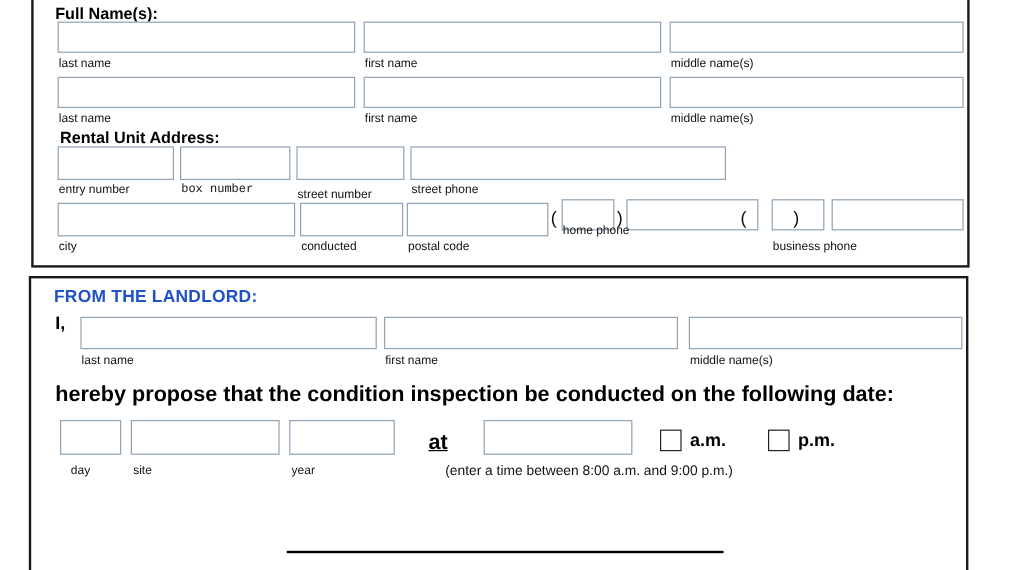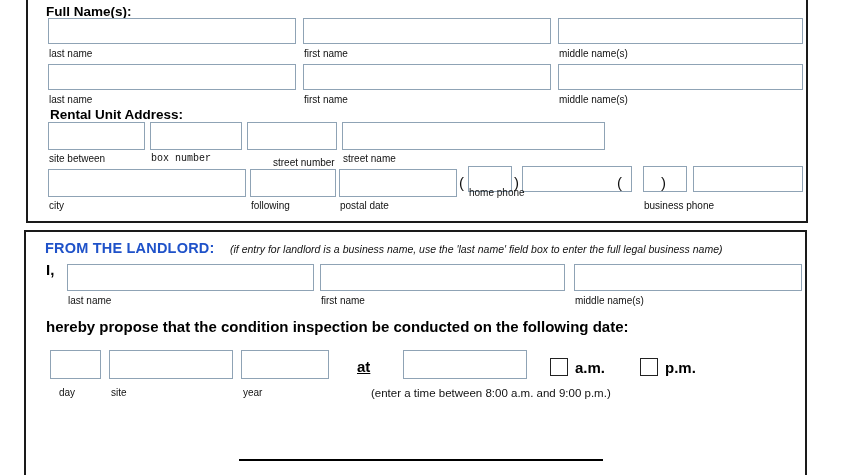--- a/index.html
+++ b/index.html
@@ -24,21 +24,21 @@
     position:absolute;font-size:13.5px;font-weight:bold;color:#000;white-space:nowrap;
   }
   .blue-hdr{
     position:absolute;font-size:14.5px;font-weight:bold;color:#1f52c9;
     letter-spacing:.2px;white-space:nowrap;
   }
   .note{
     position:absolute;font-size:10.5px;font-style:italic;color:#111;white-space:nowrap;
   }
   .bigtext{
-    position:absolute;font-size:15px;font-weight:bold;color:#000;white-space:nowrap;
+    position:absolute;font-size:18px;font-weight:bold;color:#000;white-space:nowrap;
   }
   .paren{
     position:absolute;font-size:15px;color:#111;white-space:nowrap;
   }
   .smallnote{
     position:absolute;font-size:11.5px;color:#111;white-space:nowrap;
   }
   .cbox{
     position:absolute;box-sizing:border-box;border:1.6px solid #222;background:#fff;
     width:18px;height:18px;
@@ -74,50 +74,49 @@
   <div class="cap" style="left:276px;top:98px;">first name</div>
   <div class="cap" style="left:531px;top:98px;">middle name(s)</div>
 
   <div class="hdr" style="left:22px;top:111px;">Rental Unit Address:</div>
 
   <div class="fld" style="left:20px;top:126px;width:97px;height:28px;"></div>
   <div class="fld" style="left:122px;top:126px;width:92px;height:28px;"></div>
   <div class="fld" style="left:219px;top:126px;width:90px;height:28px;"></div>
   <div class="fld" style="left:314px;top:126px;width:263px;height:28px;"></div>
 
-  <div class="cap" style="left:21px;top:157px;">site between</div>
+  <div class="cap" style="left:21px;top:157px;">entry number</div>
   <div class="cap" style="left:123px;top:157px;font-family:Liberation Mono, monospace;">box number</div>
-  <div class="cap" style="left:220px;top:161px;margin-left:25px;">street number</div>
-  <div class="cap" style="left:315px;top:157px;">street name</div>
+  <div class="cap" style="left:220px;top:161px;">street number</div>
+  <div class="cap" style="left:315px;top:157px;">street phone</div>
 
   <div class="fld" style="left:20px;top:173px;width:198px;height:28px;"></div>
   <div class="fld" style="left:222px;top:173px;width:86px;height:28px;"></div>
   <div class="fld" style="left:311px;top:173px;width:118px;height:28px;"></div>
 
   <div class="cap" style="left:21px;top:204px;">city</div>
-  <div class="cap" style="left:223px;top:204px;">following</div>
-  <div class="cap" style="left:312px;top:204px;">postal date</div>
+  <div class="cap" style="left:223px;top:204px;">conducted</div>
+  <div class="cap" style="left:312px;top:204px;">postal code</div>
 
   <div class="paren" style="left:431px;top:178px;">(</div>
   <div class="fld" style="left:440px;top:170px;width:44px;height:26px;"></div>
   <div class="paren" style="left:486px;top:178px;">)</div>
   <div class="fld" style="left:494px;top:170px;width:110px;height:26px;"></div>
   <div class="cap" style="left:441px;top:191px;">home phone</div>
 
   <div class="paren" style="left:589px;top:178px;">(</div>
   <div class="fld" style="left:615px;top:170px;width:44px;height:26px;"></div>
   <div class="paren" style="left:633px;top:178px;">)</div>
   <div class="fld" style="left:665px;top:170px;width:110px;height:26px;"></div>
   <div class="cap" style="left:616px;top:204px;">business phone</div>
 </div>
 
 <div class="panel" id="landlord-panel">
 
   <div class="blue-hdr" style="left:19px;top:8px;">FROM THE LANDLORD:</div>
-  <div class="note" style="left:204px;top:11px;">(if entry for landlord is a business name, use the 'last name' field box to enter the full legal business name)</div>
 
   <div class="lbl-i" style="left:20px;top:29px;">I,</div>
 
   <div class="fld" style="left:41px;top:32px;width:247px;height:27px;"></div>
   <div class="fld" style="left:294px;top:32px;width:245px;height:27px;"></div>
   <div class="fld" style="left:548px;top:32px;width:228px;height:27px;"></div>
 
   <div class="cap" style="left:42px;top:63px;">last name</div>
   <div class="cap" style="left:295px;top:63px;">first name</div>
   <div class="cap" style="left:549px;top:63px;">middle name(s)</div>

